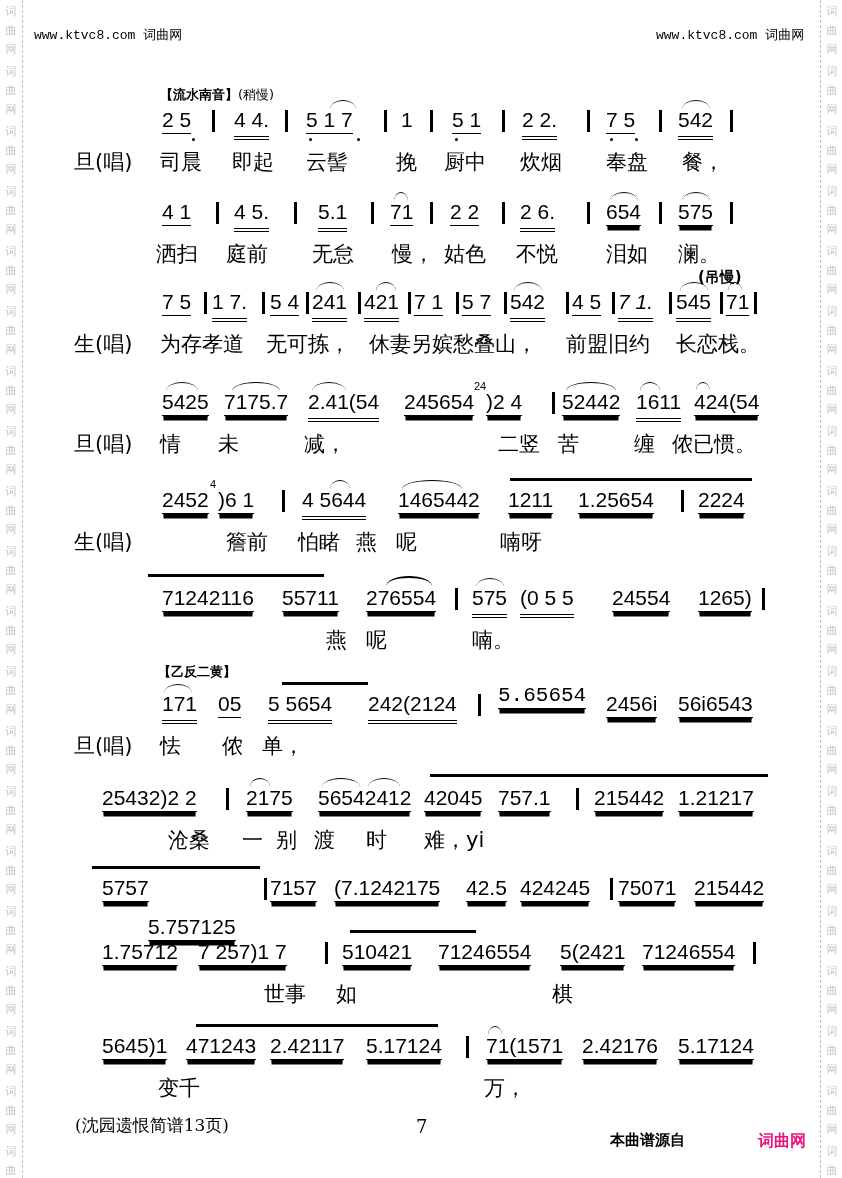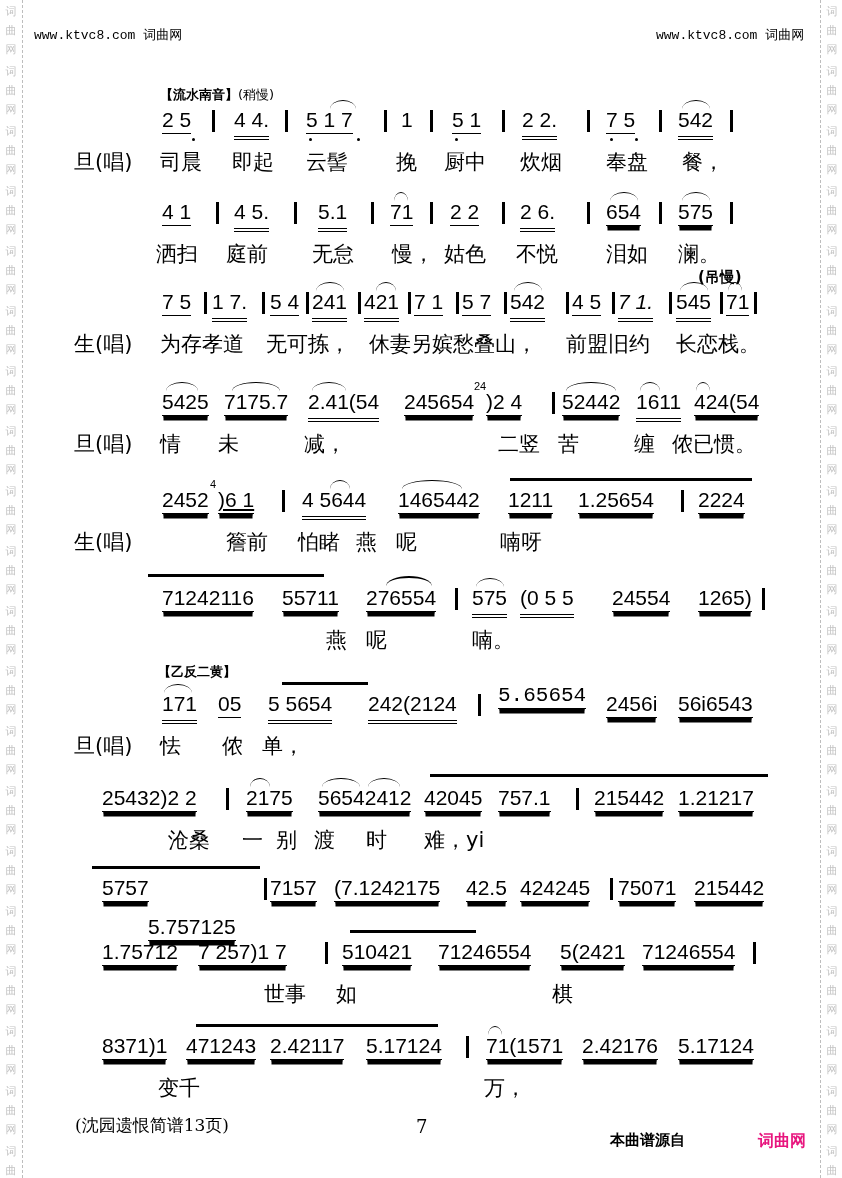--- a/index.html
+++ b/index.html
@@ -306,21 +306,21 @@
   <span class="lyr" style="left:304px;top:430px;">减，</span>
   <span class="lyr" style="left:498px;top:430px;">二竖</span>
   <span class="lyr" style="left:558px;top:430px;">苦</span>
   <span class="lyr" style="left:634px;top:430px;">缠</span>
   <span class="lyr" style="left:672px;top:430px;">侬已惯。</span>
 </div>
 
 <div>
   <span class="num u3" style="left:162px;top:488px;">2452</span>
   <span class="sup" style="left:210px;top:478px;">4</span>
-  <span class="num u3" style="left:218px;top:488px;text-decoration:underline;">)6 1</span>
+  <span class="num u3" style="left:218px;top:488px;">)6 1</span>
   <div class="bar" style="left:282px;top:490px;"></div>
   <span class="num u2" style="left:302px;top:488px;">4 5644</span>
   <div class="slur" style="left:330px;top:480px;width:20px;"></div>
   <span class="num u3" style="left:398px;top:488px;">1465442</span>
   <div class="slur" style="left:402px;top:480px;width:60px;"></div>
   <div class="beam" style="left:510px;top:478px;width:242px;"></div>
   <span class="num u3" style="left:508px;top:488px;">1211</span>
   <span class="num u3" style="left:578px;top:488px;">1.25654</span>
   <div class="bar" style="left:681px;top:490px;"></div>
   <span class="num u3" style="left:698px;top:488px;">2224</span>
@@ -424,21 +424,21 @@
   <span class="num u3" style="left:642px;top:940px;">71246554</span>
   <div class="bar" style="left:753px;top:942px;"></div>
 </div>
 <div>
   <span class="lyr" style="left:264px;top:980px;">世事</span>
   <span class="lyr" style="left:336px;top:980px;">如</span>
   <span class="lyr" style="left:552px;top:980px;">棋</span>
 </div>
 
 <div>
-  <span class="num u3" style="left:102px;top:1034px;">8371)1</span>
+  <span class="num u3" style="left:102px;top:1034px;">5645)1</span>
   <div class="beam" style="left:196px;top:1024px;width:242px;"></div>
   <span class="num u3" style="left:186px;top:1034px;">471243</span>
   <span class="num u3" style="left:270px;top:1034px;">2.42117</span>
   <span class="num u3" style="left:366px;top:1034px;">5.17124</span>
   <div class="bar" style="left:466px;top:1036px;"></div>
   <div class="slur" style="left:488px;top:1026px;width:14px;"></div>
   <span class="num u3" style="left:486px;top:1034px;">71(1571</span>
   <span class="num u3" style="left:582px;top:1034px;">2.42176</span>
   <span class="num u3" style="left:678px;top:1034px;">5.17124</span>
 </div>

